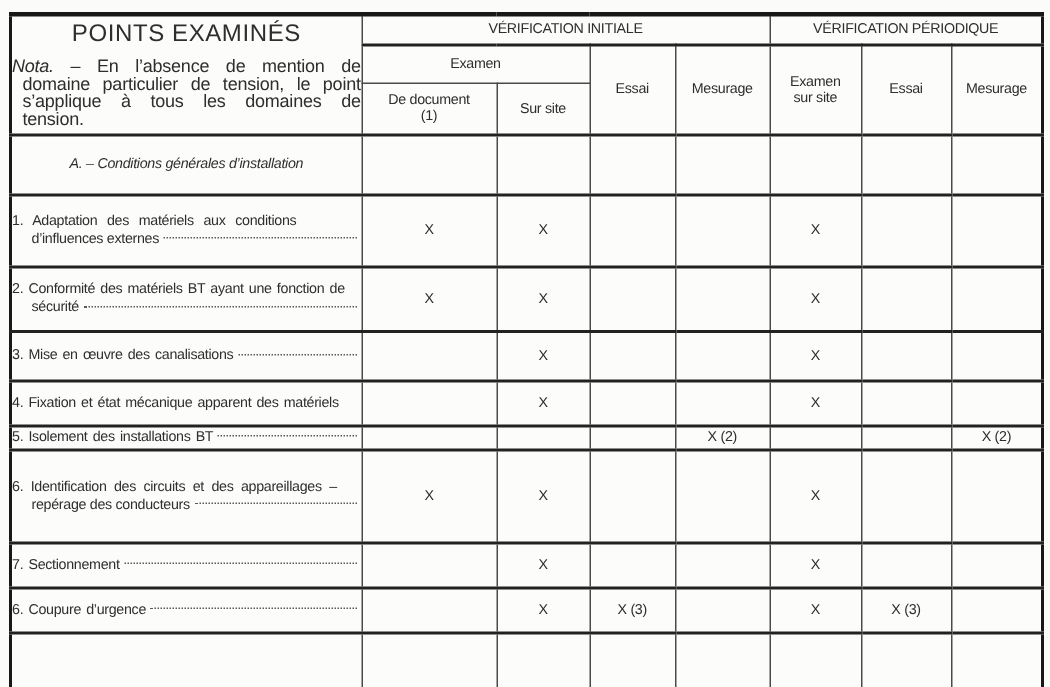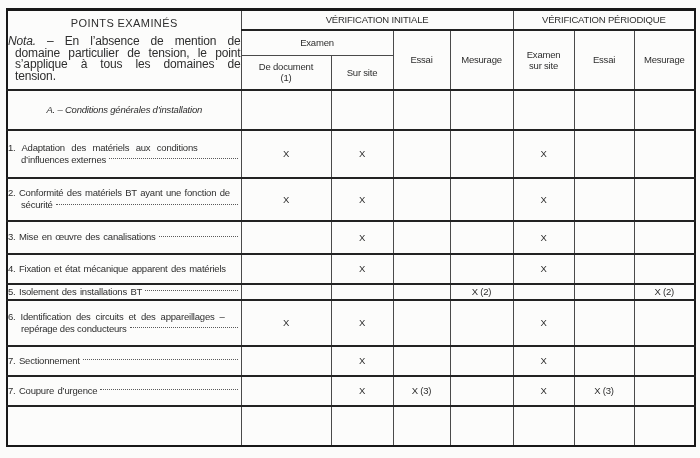--- a/index.html
+++ b/index.html
@@ -46,21 +46,21 @@
     letter-spacing:0.2px;
   }
   .bandlbl{letter-spacing:0.4px;}
   
   td.points{
     vertical-align:middle;
     padding:2px 7px 4px 9px;
   }
   .points-title{
     text-align:center;
-    font-size:11px;
+    font-size:16px;
     letter-spacing:0.4px;
     margin-bottom:7px;
   }
   .nota{
     font-size:12px;
     line-height:11.5px;
     text-align:justify;
     padding-left:7px;
     text-indent:-7px;
     letter-spacing:-0.15px;
@@ -241,21 +241,21 @@
       </td>
       <td class="c"></td>
       <td class="c"></td>
       <td class="c"></td>
       <td class="c">X (2)</td>
       <td class="c dv"></td>
       <td class="c tv"></td>
       <td class="c tv">X (2)</td>
     </tr>
 
-    <tr class="sep" style="height:46px">
+    <tr class="sep" style="height:62px">
       <td class="label">
         <div class="lline ws2">
               <span>6. Identification des circuits et des appareillages –</span>
             </div>
         <div class="lline ind">
               <span>repérage des conducteurs</span>
               <span class="leader"></span>
             </div>
       </td>
       <td class="c">X</td>
@@ -279,21 +279,21 @@
       <td class="c"></td>
       <td class="c"></td>
       <td class="c dv">X</td>
       <td class="c tv"></td>
       <td class="c tv"></td>
     </tr>
 
     <tr class="sep" style="height:30px">
       <td class="label">
         <div class="lline ws1">
-              <span>7. Coupure d’urgence</span>
+              <span>6. Coupure d’urgence</span>
               <span class="leader"></span>
             </div>
       </td>
       <td class="c"></td>
       <td class="c">X</td>
       <td class="c">X (3)</td>
       <td class="c"></td>
       <td class="c dv">X</td>
       <td class="c tv">X (3)</td>
       <td class="c tv"></td>

